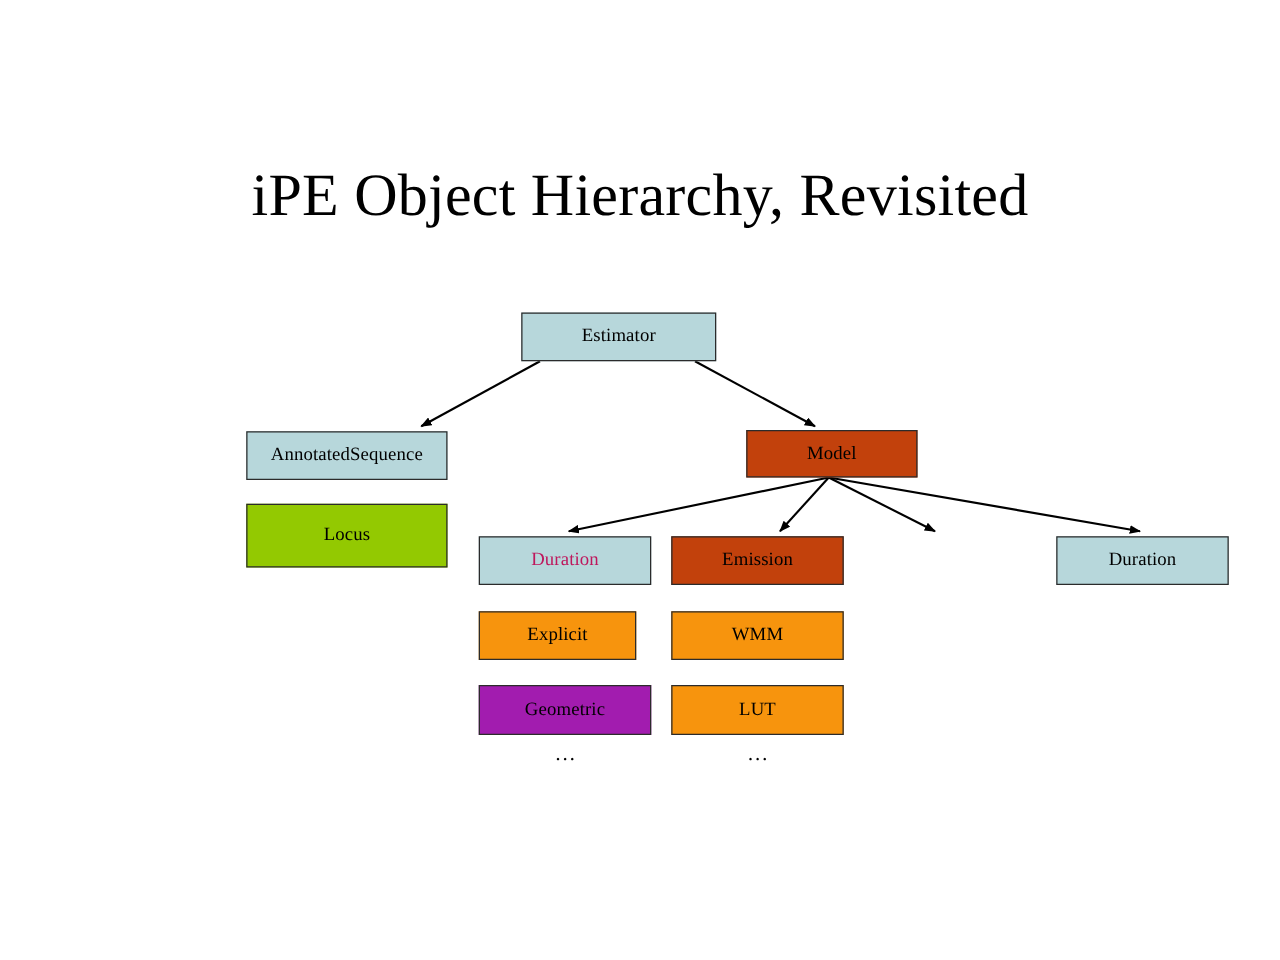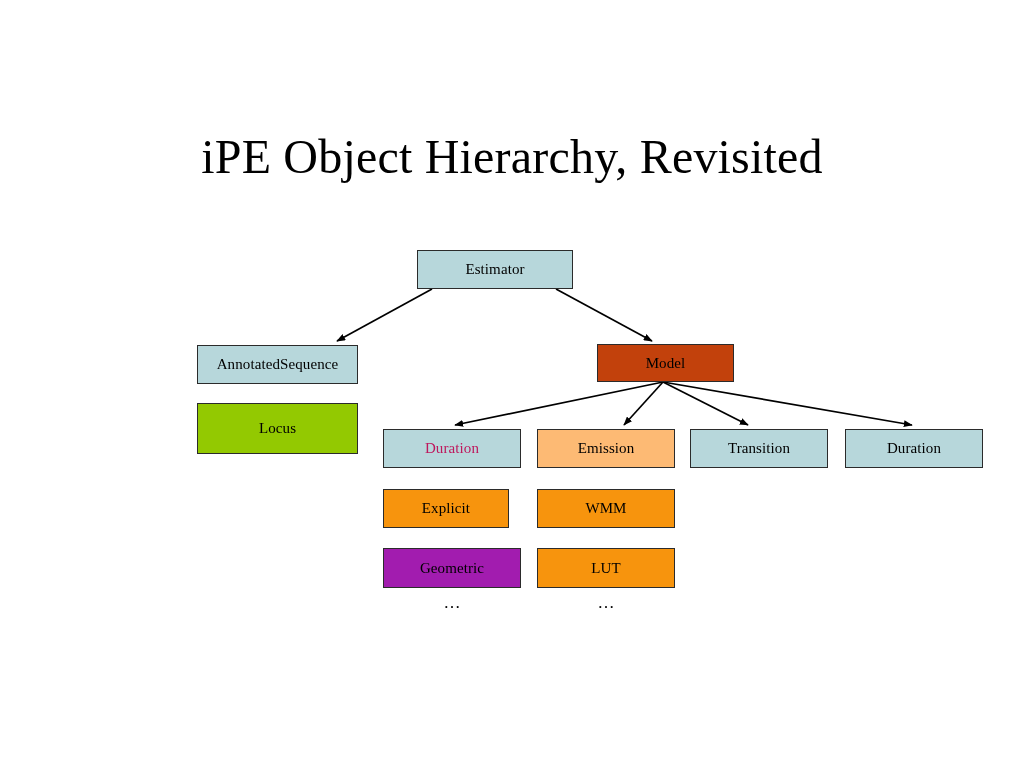--- a/index.html
+++ b/index.html
@@ -113,27 +113,24 @@
     </div>
 
     <div class="node node-blue" style="left: 597px; top: 344px; width: 137px; height: 38px; background: #c2410c; border-color: rgb(43, 43, 43); color: rgb(0, 0, 0);">
       <span class="node-label">Model</span>
     </div>
 
     <div class="node node-blue" style="left: 383px; top: 429px; width: 138px; height: 39px; background: rgb(183, 215, 219); border-color: rgb(43, 43, 43); color: #be185d;">
       <span class="node-label">Duration</span>
     </div>
 
-    <div class="node node-blue" style="left: 537px; top: 429px; width: 138px; height: 39px; background: #fdba74; border-color: rgb(43, 43, 43); color: rgb(0, 0, 0);">
+    <div class="node node-blue" style="left: 537px; top: 429px; width: 138px; height: 39px; background: #c2410c; border-color: rgb(43, 43, 43); color: rgb(0, 0, 0);">
       <span class="node-label">Emission</span>
     </div>
 
-    <div class="node node-blue" style="left: 690px; top: 429px; width: 138px; height: 39px; background: rgb(183, 215, 219); border-color: rgb(43, 43, 43); color: rgb(0, 0, 0);">
-      <span class="node-label">Transition</span>
-    </div>
 
     <div class="node node-blue" style="left: 845px; top: 429px; width: 138px; height: 39px; background: rgb(183, 215, 219); border-color: rgb(43, 43, 43); color: rgb(0, 0, 0);">
       <span class="node-label">Duration</span>
     </div>
 
     <div class="node node-orange" style="left: 383px; top: 489px; width: 126px; height: 39px; background: rgb(247, 148, 13); border-color: rgb(43, 43, 43); color: rgb(0, 0, 0);">
       <span class="node-label">Explicit</span>
     </div>
 
     <div class="node node-orange" style="left: 537px; top: 489px; width: 138px; height: 39px; background: rgb(247, 148, 13); border-color: rgb(43, 43, 43); color: rgb(0, 0, 0);">

